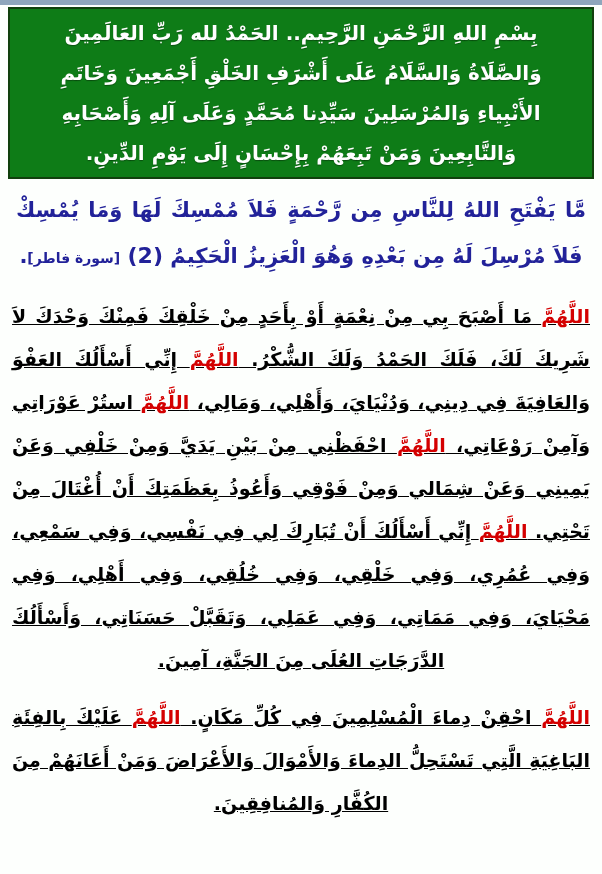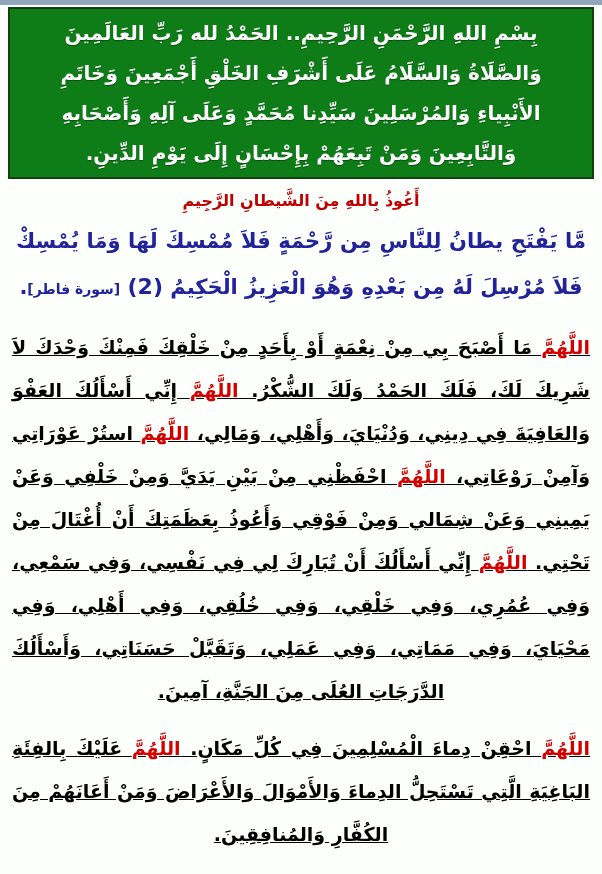--- a/index.html
+++ b/index.html
@@ -49,24 +49,21 @@
 <body>
 
 <div class="page">
 
   <div class="top-edge"></div>
 
   <div class="banner">
     <span>بِسْمِ اللهِ الرَّحْمَنِ الرَّحِيمِ.. الحَمْدُ لله رَبِّ العَالَمِينَ وَالصَّلَاةُ وَالسَّلَامُ عَلَى أَشْرَفِ الخَلْقِ أَجْمَعِينَ وَخَاتَمِ الأَنْبِياءِ وَالمُرْسَلِينَ سَيِّدِنا مُحَمَّدٍ وَعَلَى آلِهِ وَأَصْحَابِهِ وَالتَّابِعِينَ وَمَنْ تَبِعَهُمْ بِإِحْسَانٍ إِلَى يَوْمِ الدِّينِ.</span>
   </div>
 
-  <div class="istiadha">
-    <span>أَعُوذُ بِاللهِ مِنَ الشَّيطانِ الرَّجِيمِ</span>
-  </div>
 
-  <div class="verse"><span class="seg-verse">مَّا يَفْتَحِ يطانُ لِلنَّاسِ مِن رَّحْمَةٍ فَلاَ مُمْسِكَ لَهَا وَمَا يُمْسِكْ فَلاَ مُرْسِلَ لَهُ مِن بَعْدِهِ وَهُوَ الْعَزِيزُ الْحَكِيمُ </span><span class="seg-verse-num">(2)</span><span class="seg-verse"> </span><span class="seg-verse-ref">[سورة فاطر]</span><span class="seg-verse">.</span></div>
+  <div class="verse"><span class="seg-verse">مَّا يَفْتَحِ اللهُ لِلنَّاسِ مِن رَّحْمَةٍ فَلاَ مُمْسِكَ لَهَا وَمَا يُمْسِكْ فَلاَ مُرْسِلَ لَهُ مِن بَعْدِهِ وَهُوَ الْعَزِيزُ الْحَكِيمُ </span><span class="seg-verse-num">(2)</span><span class="seg-verse"> </span><span class="seg-verse-ref">[سورة فاطر]</span><span class="seg-verse">.</span></div>
 
   <div class="para"><span class="seg-red">اللَّهُمَّ</span><span class="seg-black"> مَا أَصْبَحَ بِي مِنْ نِعْمَةٍ أَوْ بِأَحَدٍ مِنْ خَلْقِكَ فَمِنْكَ وَحْدَكَ لاَ شَرِيكَ لَكَ، فَلَكَ الحَمْدُ وَلَكَ الشُّكْرُ. </span><span class="seg-red">اللَّهُمَّ</span><span class="seg-black"> إِنِّي أَسْأَلُكَ العَفْوَ وَالعَافِيَةَ فِي دِينِي، وَدُنْيَايَ، وَأَهْلِي، وَمَالِي، </span><span class="seg-red">اللَّهُمَّ</span><span class="seg-black"> استُرْ عَوْرَاتِي وَآمِنْ رَوْعَاتِي، </span><span class="seg-red">اللَّهُمَّ</span><span class="seg-black"> احْفَظْنِي مِنْ بَيْنِ يَدَيَّ وَمِنْ خَلْفِي وَعَنْ يَمِينِي وَعَنْ شِمَالي وَمِنْ فَوْقِي وَأَعُوذُ بِعَظَمَتِكَ أَنْ أُغْتَالَ مِنْ تَحْتِي. </span><span class="seg-red">اللَّهُمَّ</span><span class="seg-black"> إِنِّي أَسْأَلُكَ أَنْ تُبَارِكَ لِي فِي نَفْسِي، وَفِي سَمْعِي، وَفِي عُمُرِي، وَفِي خَلْقِي، وَفِي خُلُقِي، وَفِي أَهْلِي، وَفِي مَحْيَايَ، وَفِي مَمَاتِي، وَفِي عَمَلِي، وَتَقَبَّلْ حَسَنَاتِي، وَأَسْأَلُكَ الدَّرَجَاتِ العُلَى مِنَ الجَنَّةِ، آمِينَ.</span></div>
 
 
   <div class="para"><span class="seg-red">اللَّهُمَّ</span><span class="seg-black"> احْقِنْ دِماءَ الْمُسْلِمِينَ فِي كُلِّ مَكَانٍ. </span><span class="seg-red">اللَّهُمَّ</span><span class="seg-black"> عَلَيْكَ بِالفِئَةِ البَاغِيَةِ الَّتِي تَسْتَحِلُّ الدِماءَ وَالأَمْوَالَ وَالأَعْرَاضَ وَمَنْ أَعَانَهُمْ مِنَ الكُفَّارِ وَالمُنافِقِينَ.</span></div>
 
 </div>
 
 </body></html>

